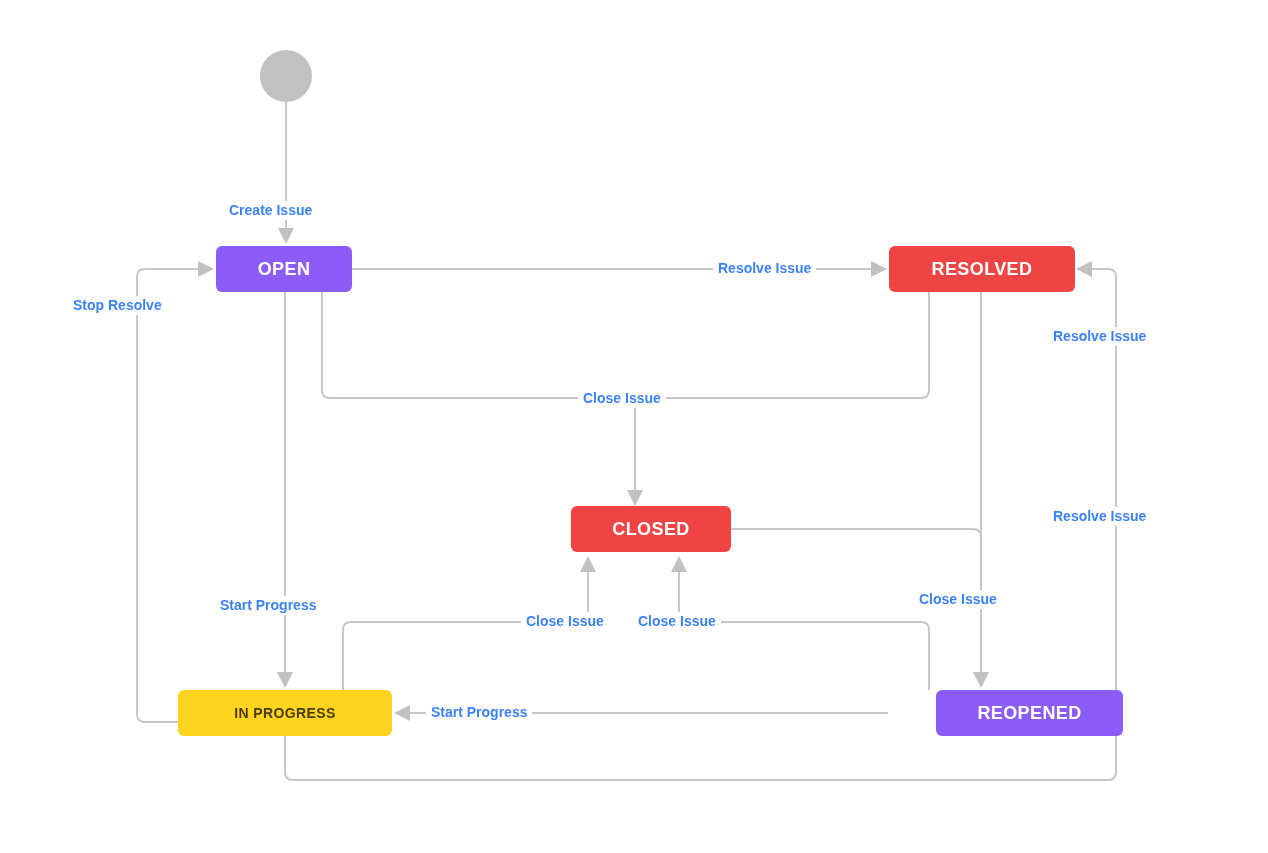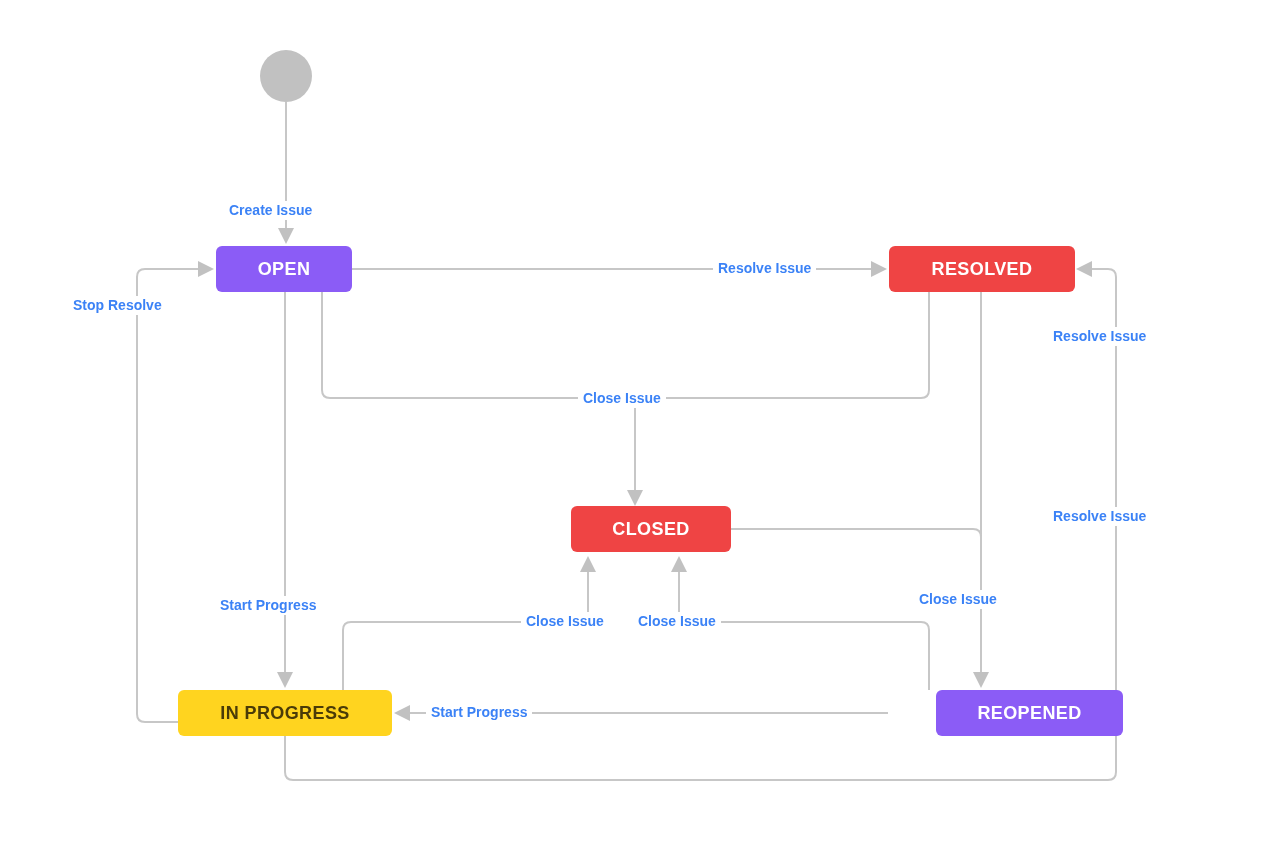--- a/index.html
+++ b/index.html
@@ -60,21 +60,21 @@
     font-size: 18px;
   }
   .node-resolved, .node-closed {
     background: #ef4444;
     color: #ffffff;
     font-size: 18px;
   }
   .node-inprogress {
     background: #ffd41f;
     color: #4a3b08;
-    font-size: 18px;
+    font-size: 14px;
   }
   .edge-label {
     position: absolute;
     color: #3b82f6;
     font-size: 14px;
     font-weight: bold;
     white-space: nowrap;
     background: #ffffff;
     padding: 0 5px;
     line-height: 19px;

